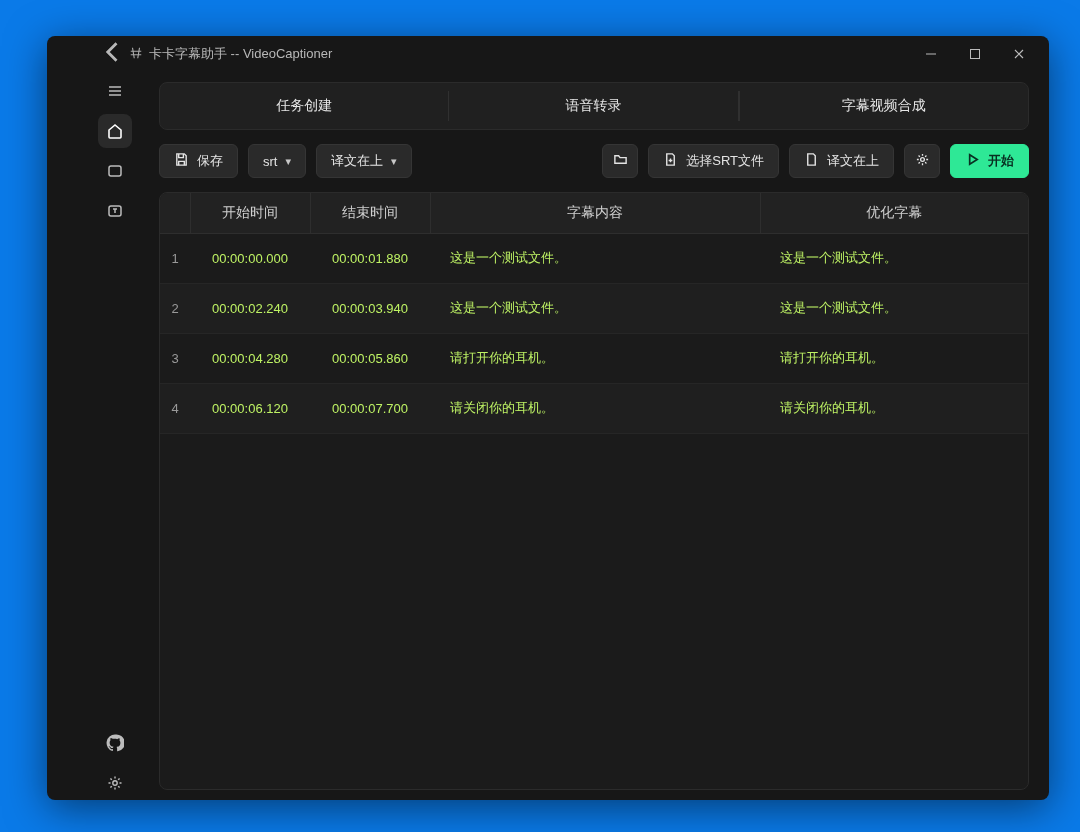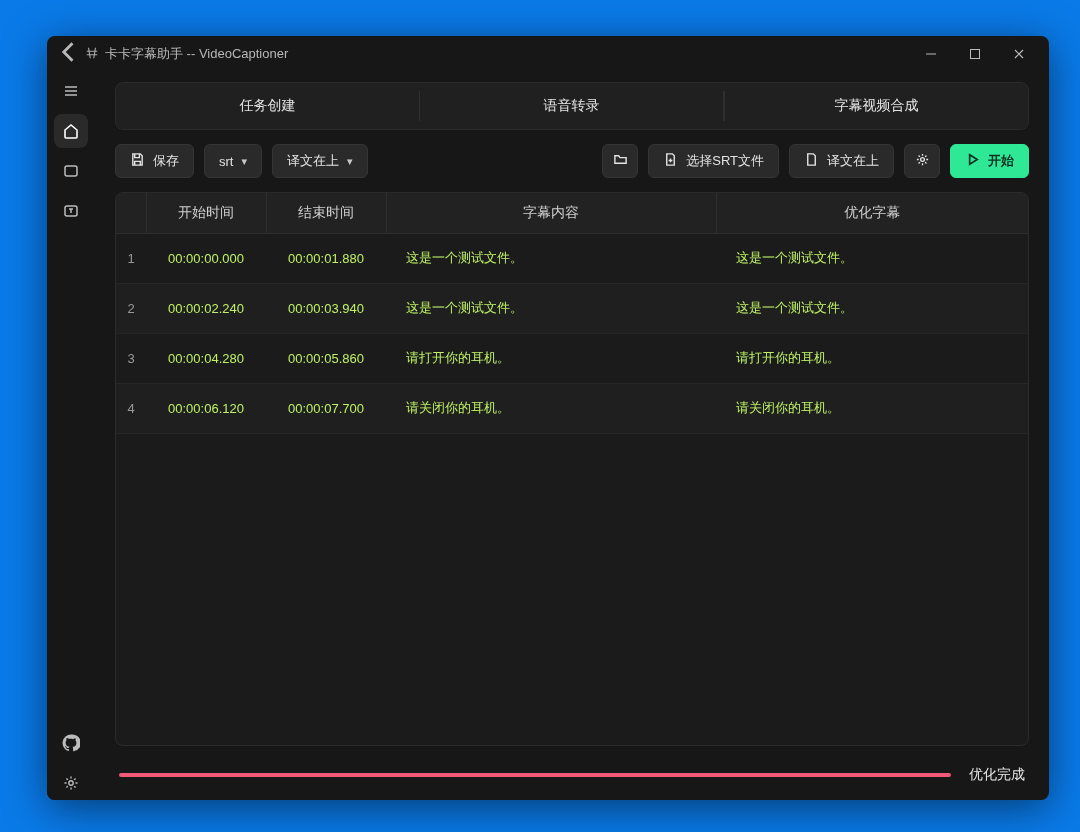--- a/index.html
+++ b/index.html
@@ -1,18 +1,18 @@
 <!DOCTYPE html>
 <html><head>
 <meta charset="utf-8">
 <style>
   * { margin: 0; padding: 0; box-sizing: border-box; }
   html, body { width: 1080px; height: 832px; overflow: hidden; font-family: "Segoe UI", "Microsoft YaHei", sans-serif; }
   body { background: linear-gradient(135deg, #0a7ae8 0%, #0a7ae8 100%); display: flex; align-items: center; justify-content: center; }
-  .window { position: absolute; top: 36px; left: 47px; width: 1002px; height: 764px; background: #171717; border-radius: 8px; overflow: hidden; color: #cfcfcf; display: flex; flex-direction: column; box-shadow: 0 8px 40px rgba(0,0,0,0.5); }
+  .window { position: absolute; top: 36px; left: 47px; width: 1002px; height: 764px; background: #171717; border-radius: 8px; overflow: hidden; color: #cfcfcf; display: flex; flex-direction: column; box-shadow: 0 8px 40px rgba(0,0,0,0.5); padding-left: 44px; }
   .titlebar { height: 36px; display: flex; align-items: center; padding: 0 8px; color: #b8b8b8; font-size: 13px; }
   .titlebar .back { width: 28px; text-align: center; font-size: 16px; cursor: pointer; }
   .titlebar .appicon { margin: 0 2px 0 2px; font-size: 13px; }
   .titlebar .title { margin-left: 4px; }
   .titlebar .spacer { flex: 1; }
   .winbtn { width: 44px; height: 32px; display: flex; align-items: center; justify-content: center; color: #bbb; cursor: pointer; }
   .winbtn svg { width: 12px; height: 12px; }
   .body { flex: 1; display: flex; min-height: 0; }
   .sidebar { width: 48px; background: #171717; display: flex; flex-direction: column; align-items: center; padding-top: 2px; gap: 6px; }
   .side-item { width: 34px; height: 34px; border-radius: 8px; display: flex; align-items: center; justify-content: center; cursor: pointer; color: #bcbcbc; }
@@ -214,21 +214,15 @@
                 <td class="col-idx">4</td>
                 <td class="col-start">00:00:06.120</td>
                 <td class="col-end">00:00:07.700</td>
                 <td class="col-content">请关闭你的耳机。</td>
                 <td class="col-opt">请关闭你的耳机。</td>
               </tr>
             </tbody>
         </table>
       </div>
 
-      <div class="footer">
-        <div class="progress">
-            <div class="fill"></div>
-          </div>
-        <div class="status">优化完成</div>
-      </div>
     </div>
   </div>
 </div>
 
 </body></html>

